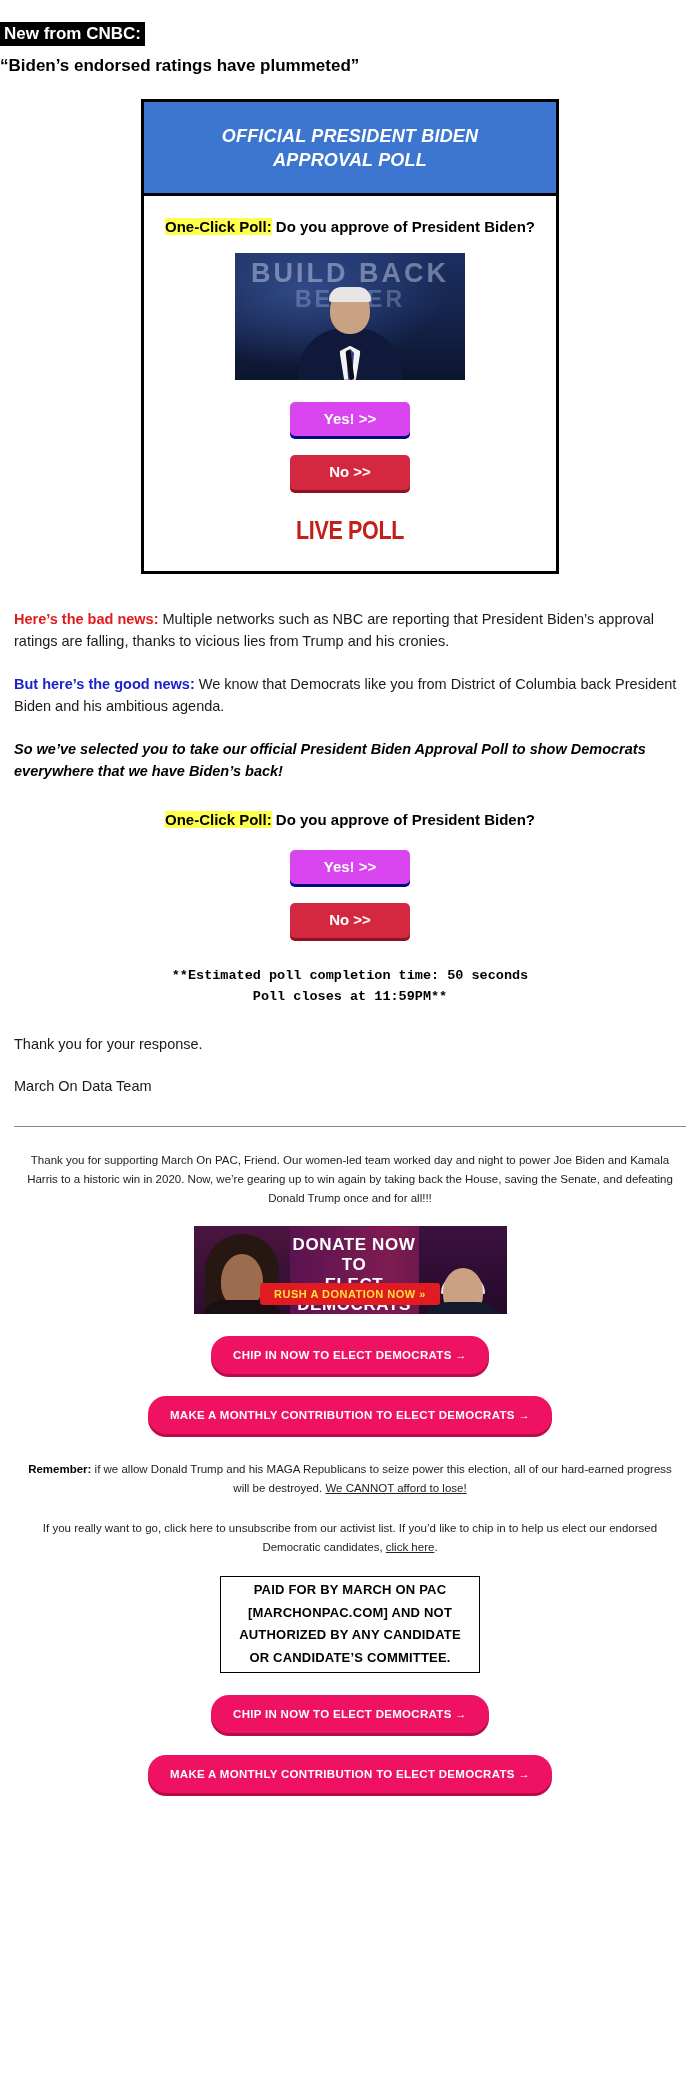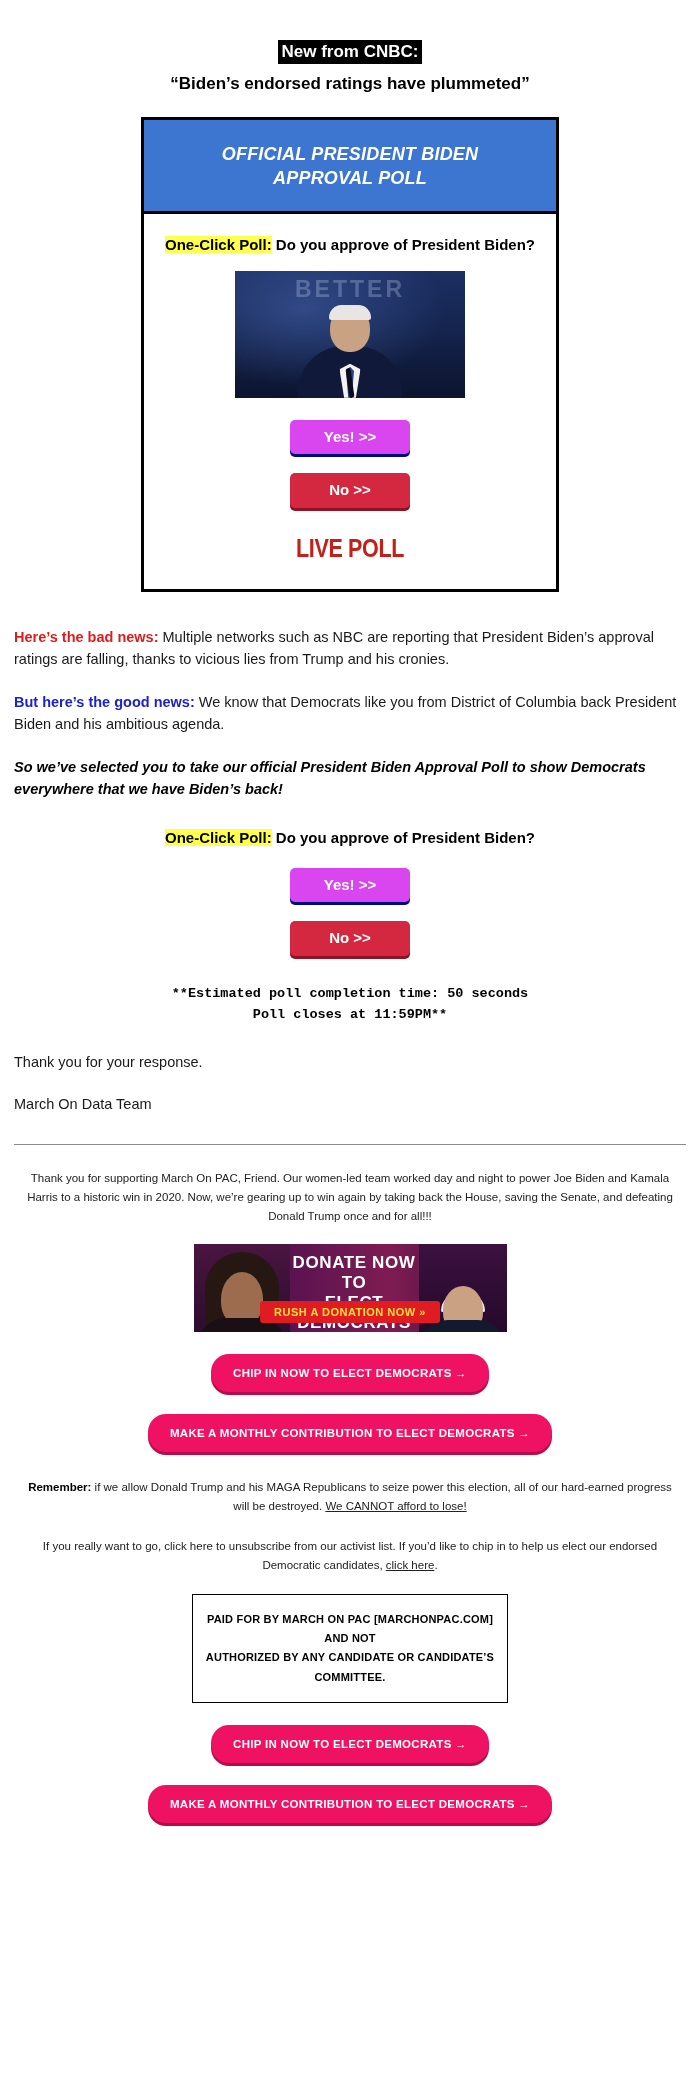--- a/index.html
+++ b/index.html
@@ -7,21 +7,21 @@
   body {
     width: 700px;
     min-height: 2100px;
     background: #ffffff;
     font-family: "Liberation Sans", sans-serif;
     color: #222222;
   }
   .page { width: 700px; padding: 0; }
 
   
-  .headline-wrap { text-align: center; padding-top: 40px; }
+  .headline-wrap { text-align: left; padding-top: 22px; }
   .cnbc-tag {
     display: inline-block;
     background: #000000;
     color: #ffffff;
     font-weight: bold;
     font-size: 17px;
     padding: 1px 4px;
     line-height: 1.3;
   }
   .cnbc-quote {
@@ -329,26 +329,26 @@
   .unsub {
     margin-top: 20px;
     text-align: center;
     font-size: 11.5px;
     line-height: 1.7;
     color: #222222;
   }
   .unsub a { color: #222222; text-decoration: underline; cursor: pointer; }
 
   .paid-box {
-    width: 316px;
+    width: 260px;
     margin: 18px auto 0 auto;
     border: 1px solid #000000;
-    padding: 15px 10px;
-    text-align: center;
-    font-size: 11px;
+    padding: 2px 10px;
+    text-align: center;
+    font-size: 13px;
     font-weight: bold;
     line-height: 1.75;
     color: #000000;
     letter-spacing: .2px;
   }
   .bottom-pad { height: 40px; }
 </style>
 </head>
 <body>
 
@@ -369,20 +369,21 @@
     </div>
 
     <div class="poll-body">
       <div class="poll-q">
         <span class="hl">One-Click Poll:</span><span> Do you approve of President Biden?</span>
       </div>
 
       <div class="biden-photo">
         <div class="bp-sign"></div>
         <div class="bp-txt">
+          <span>BUILD BACK</span>
           <small>BETTER</small>
         </div>
         <div class="bp-body"></div>
         <div class="bp-head"></div>
         <div class="bp-hair"></div>
         <div class="bp-shirt"></div>
         <div class="bp-tie"></div>
         <div class="bp-mic"></div>
       </div>
 

